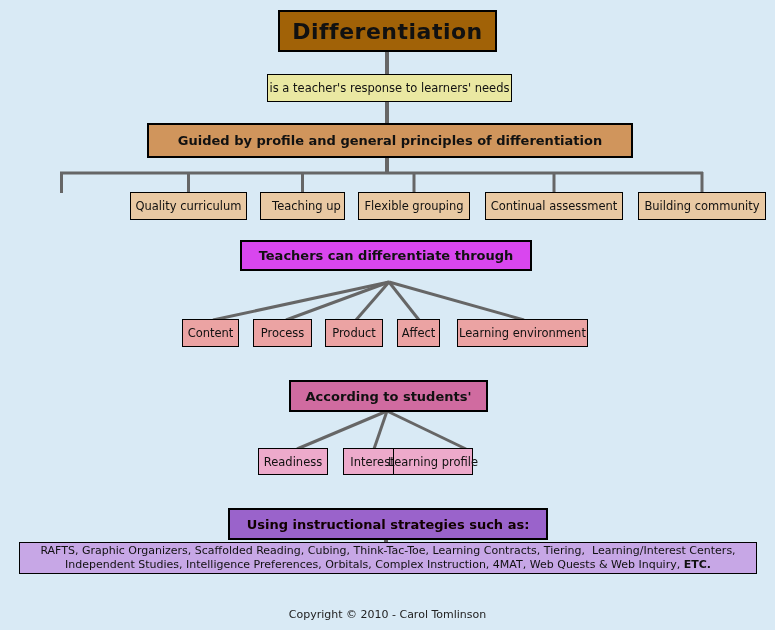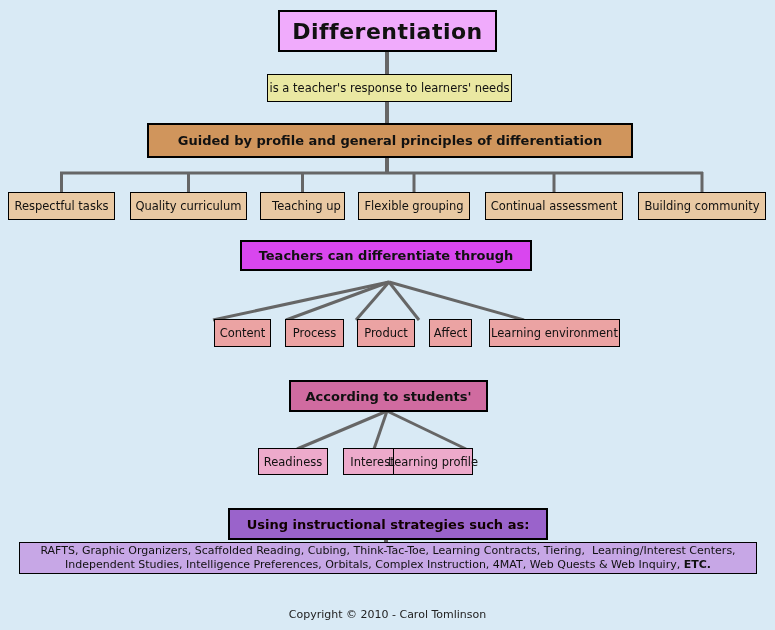--- a/index.html
+++ b/index.html
@@ -15,34 +15,34 @@
     position:absolute;z-index:1;
     display:flex;align-items:center;justify-content:center;
     box-sizing:border-box;
     white-space:nowrap;
     color:#111;
   }
   .node{border:1px solid #000;height:28px;font-size:11.5px;}
   .hdr{border:2px solid #000;font-weight:bold;font-size:13px;}
 
   .title-box{border:2px solid #000;font-weight:bold;font-size:22px;letter-spacing:.5px;
-    left:278px;top:10px;width:219px;height:42px;background:#f0abfc;}
+    left:278px;top:10px;width:219px;height:42px;background:#a16207;}
   .subtitle-box{left:267px;top:74px;width:245px;height:28px;background:#eae8a2;}
 
   .hdr-principles{left:147px;top:123px;width:486px;height:35px;background:#d0955c;}
   .tan{background:#e9c9a3;top:192px;}
   .t0{left:8px;width:107px;}
   .t1{left:130px;width:117px;}
   .t2{left:260px;width:85px;padding-left:8px;}
   .t3{left:358px;width:112px;}
   .t4{left:485px;width:138px;text-align:center;}
   .t5{left:638px;width:128px;}
 
   .hdr-diff{left:240px;top:240px;width:292px;height:31px;background:#d946ef;}
-  .pink{background:#eba3a3;top:319px;margin-left:32px;}
+  .pink{background:#eba3a3;top:319px;}
   .p0{left:182px;width:57px;}
   .p1{left:253px;width:59px;}
   .p2{left:325px;width:58px;}
   .p3{left:397px;width:43px;}
   .p4{left:457px;width:131px;}
 
   .hdr-students{left:289px;top:380px;width:199px;height:32px;background:#d06ba0;}
   .pink2{background:#edaacb;top:448px;height:27px;}
   .s0{left:258px;width:70px;}
   .s1{left:343px;width:59px;}
@@ -92,21 +92,20 @@
       <line x1="387" y1="411" x2="297" y2="449"></line>
       <line x1="387" y1="411" x2="374" y2="449"></line>
       <line x1="387" y1="411" x2="466" y2="449"></line>
     </g>
   </svg>
 
   <div class="title-box node">Differentiation</div>
   <div class="subtitle-box node">is a teacher's response to learners' needs</div>
 
   <div class="hdr hdr-principles">Guided by profile and general principles of differentiation</div>
-  <div class="node tan t0">Respectful tasks</div>
   <div class="node tan t1">Quality curriculum</div>
   <div class="node tan t2">Teaching up</div>
   <div class="node tan t3">Flexible grouping</div>
   <div class="node tan t4">Continual assessment</div>
   <div class="node tan t5">Building community</div>
 
   <div class="hdr hdr-diff">Teachers can differentiate through</div>
   <div class="node pink p0">Content</div>
   <div class="node pink p1">Process</div>
   <div class="node pink p2">Product</div>

